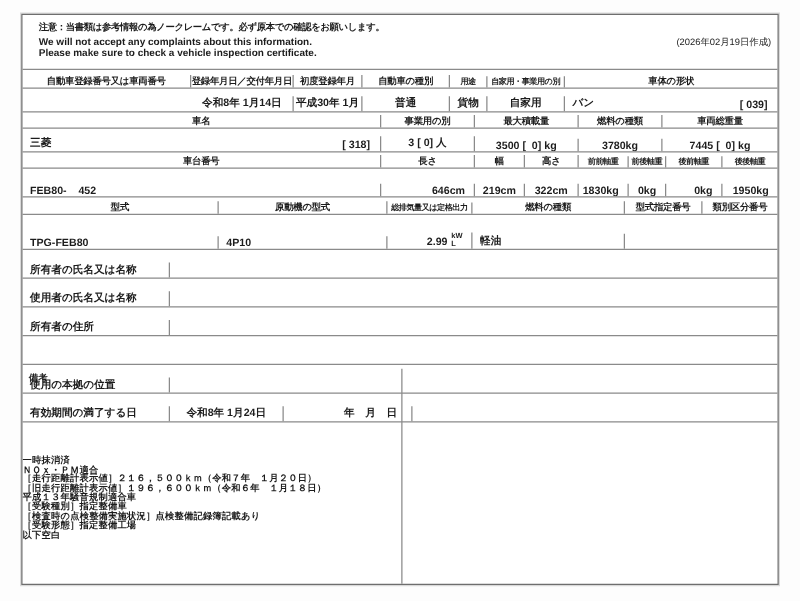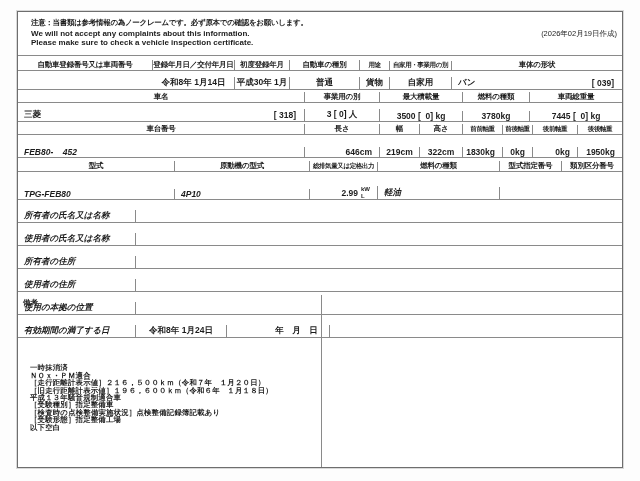--- a/index.html
+++ b/index.html
@@ -9,38 +9,38 @@
     border:1px solid #6e6e6e; background:#fff; box-shadow:0 0 0 1px #d9d9d9; }
   .row { display:flex; border-bottom:1px solid #8a8a8a; width:604px;align-items:flex-end; }
   .row.last { border-bottom:none; }
   .cell { border-right:1px solid #8a8a8a; display:flex; align-items:center;
     overflow:hidden; white-space:pre; }
   .cell.end { border-right:none; }
   .hc { justify-content:center; font-size:7.5px; font-weight:600; letter-spacing:-0.2px; }
   .hc.tight { font-size:6.5px; letter-spacing:-0.4px; }
   .vc { font-size:8.5px; font-weight:600; }
   .vc.c { justify-content:center; }
-  .vc.l { padding-left:6px; justify-content:flex-start;font-style:italic; }
+  .vc.l { padding-left:6px; justify-content:flex-start; }
   .vc.r { padding-right:7px; justify-content:flex-end; }
   .vc.between { justify-content:space-between; padding:0 8px 0 6px;margin-top:28px; }
   
   .title-row { height:44px; align-items:center; }
   .doc-title { margin-left:21px; font-size:13.5px; font-weight:bold; letter-spacing:5px; white-space:nowrap; }
   .notice { margin-left:13px; line-height:9.5px; font-weight:600; }
   .notice-jp { font-size:7.5px; letter-spacing:-0.3px;font-family:Liberation Mono, monospace; }
   .notice-en { font-size:8px; }
   .created { margin-left:auto; margin-right:5px; font-size:7.5px; align-self:flex-start;
     margin-top:17px; white-space:nowrap; }
   
   .unitstack { display:flex; flex-direction:column; font-size:6px; line-height:6.5px;
     margin-left:3px; font-weight:600; }
   
   .remarks-cell { position:relative; display:block; }
   .remarks-label { position:absolute; top:3px; left:5px; font-size:7.5px; font-weight:600; }
-  .remark-lines { padding:15px 0 0 12px; }
+  .remark-lines { padding:15px 0 0 0; }
   .remark-line { font-size:7.4px; line-height:7.4px; font-weight:600; letter-spacing:0.2px; white-space:pre; }
 </style>
 </head>
 <body>
 
 <div class="sheet">
 
   <div class="row title-row">
     <div class="notice">
       <div class="notice-jp">注意：当書類は参考情報の為ノークレームです。必ず原本での確認をお願いします。</div>
@@ -147,21 +147,20 @@
     <div class="cell vc l" style="width:118px">使用者の氏名又は名称</div>
     <div class="cell vc l end" style="width:486px"></div>
   </div>
 
   <div class="row" style="height:23px">
     <div class="cell vc l" style="width:118px">所有者の住所</div>
     <div class="cell vc l end" style="width:486px"></div>
   </div>
 
   <div class="row" style="height:23px">
-    <div class="cell vc l" style="width:118px">使用者の住所</div>
     <div class="cell vc l end" style="width:486px"></div>
   </div>
 
   <div class="row" style="height:23px">
     <div class="cell vc l" style="width:118px">使用の本拠の位置</div>
     <div class="cell vc l end" style="width:486px"></div>
   </div>
 
   <div class="row" style="height:23px">
     <div class="cell vc l" style="width:118px">有効期間の満了する日</div>

